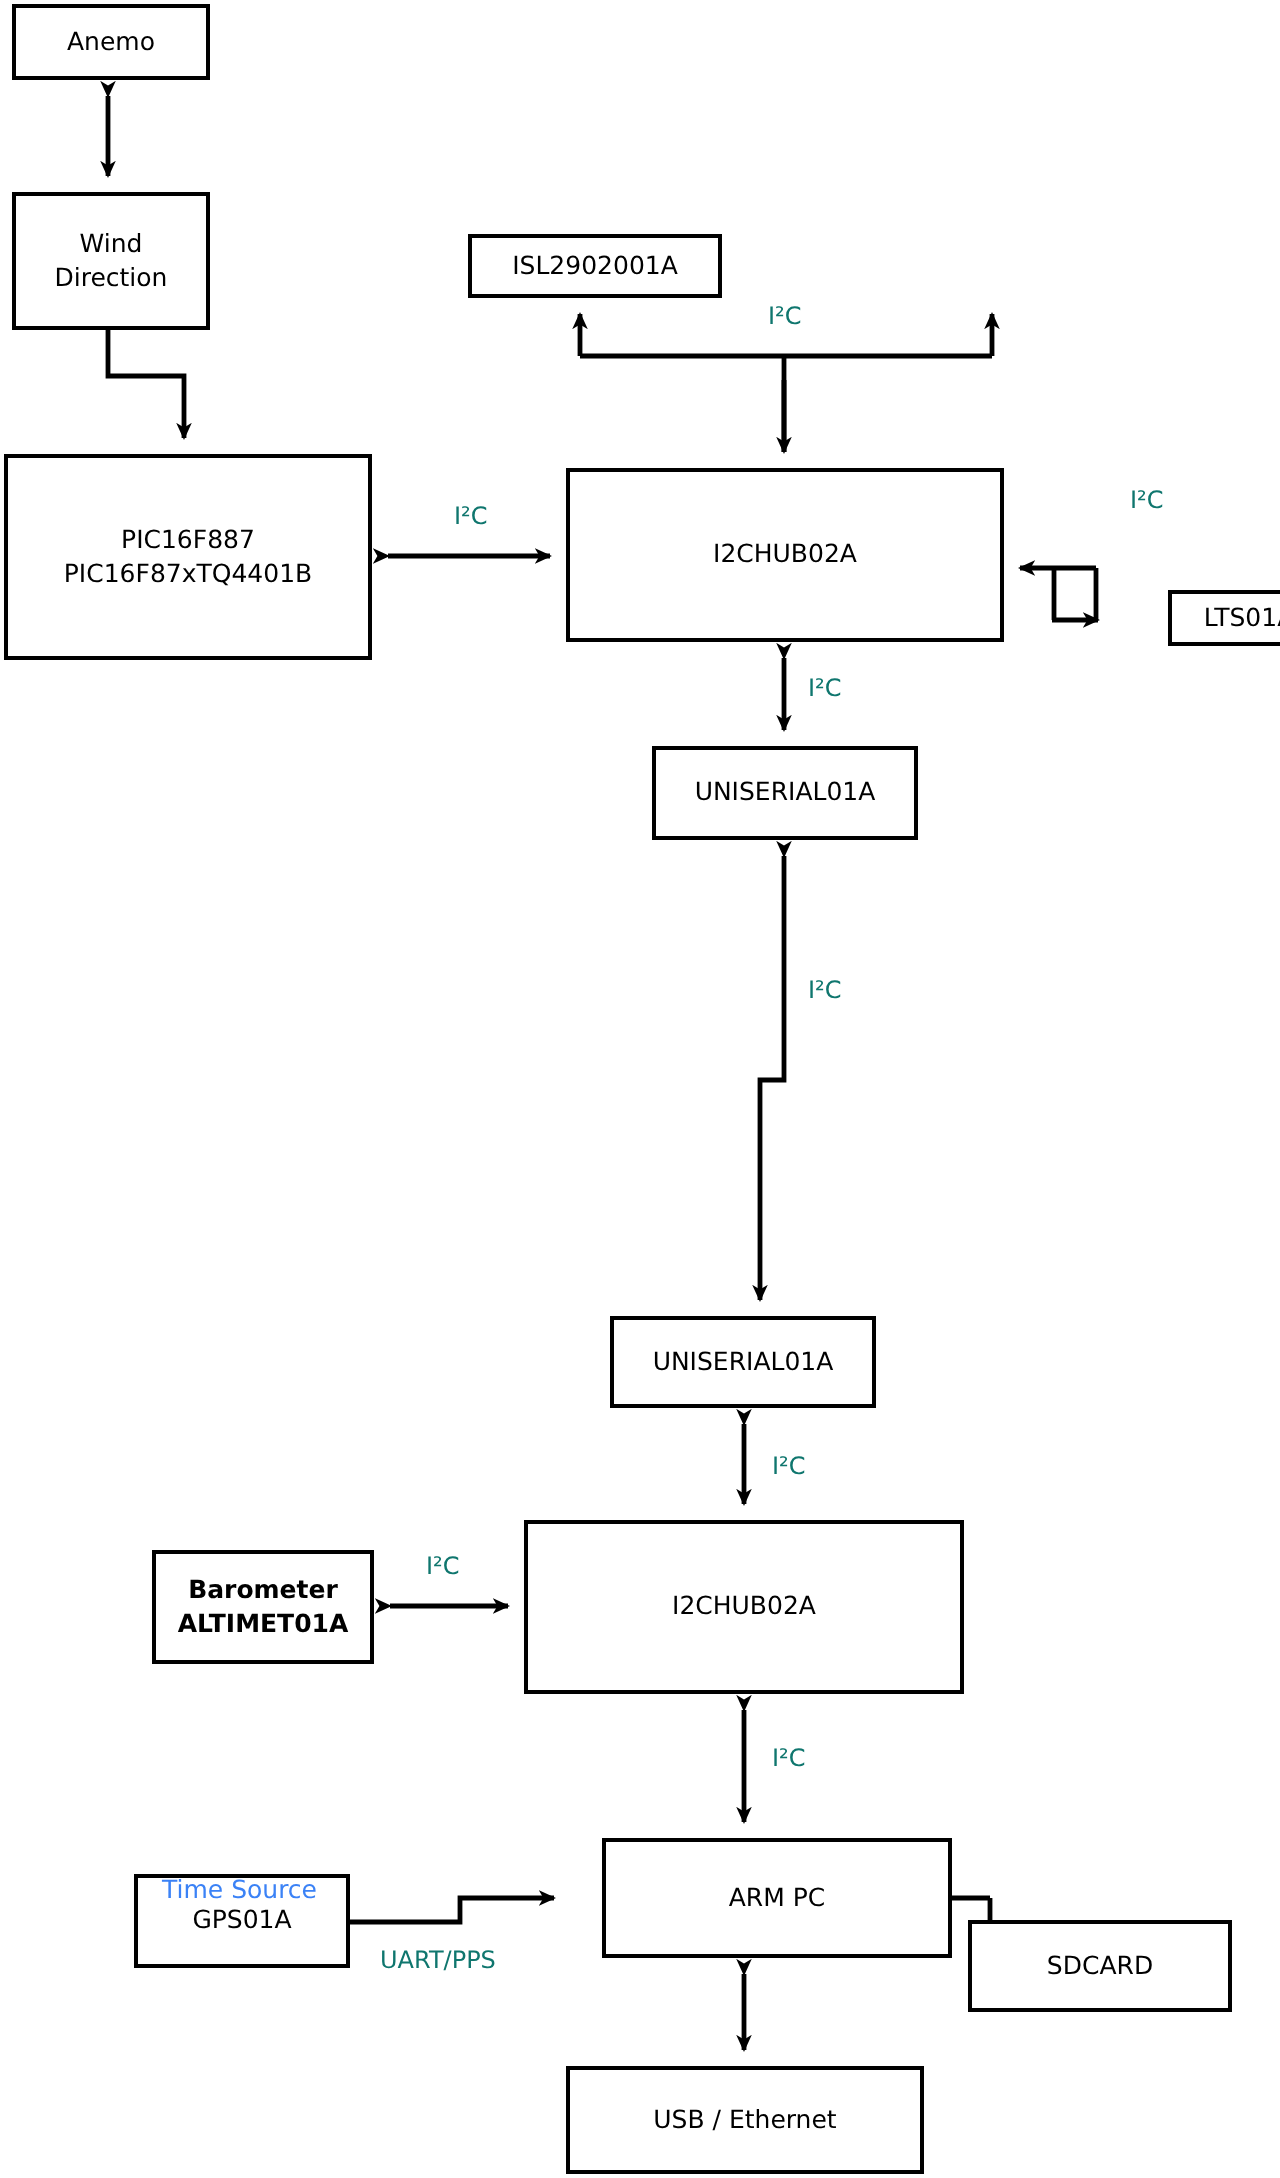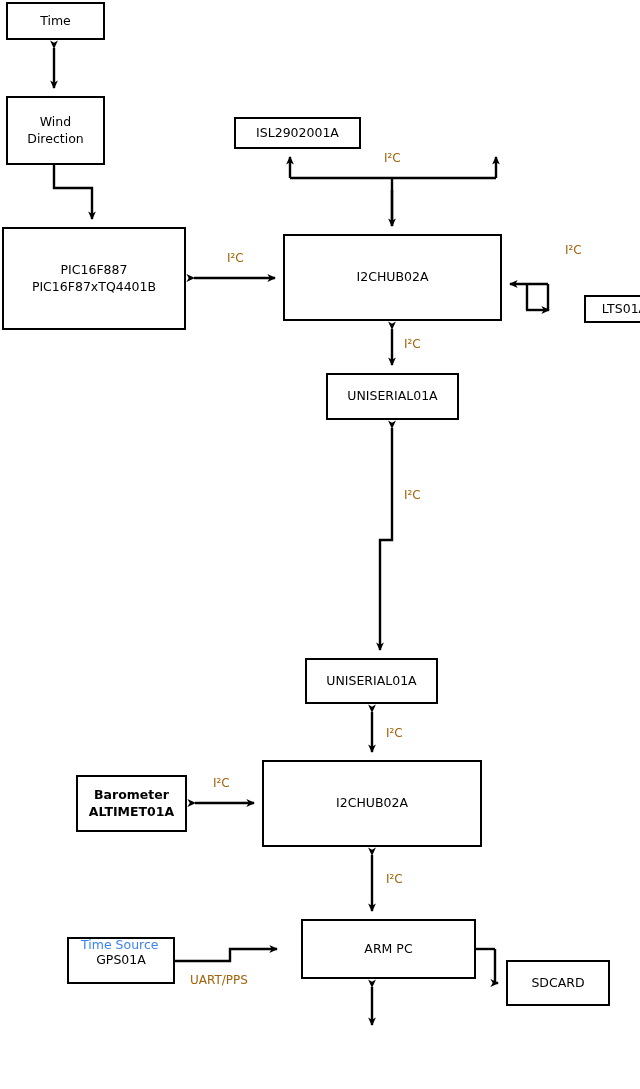--- a/index.html
+++ b/index.html
@@ -40,21 +40,21 @@
     line-height: 1.35;
     z-index: 2;
   }
   .node .node-label {
     display: block;
     white-space: pre-line;
     padding: 0 4px;
   }
   .edge-label {
     position: absolute;
-    color: #a16207;
+    color: #0f766e;
     font-size: 12px;
     line-height: 1;
     white-space: nowrap;
     z-index: 3;
   }
   .free-label {
     position: absolute;
     color: #3b82f6;
     font-size: 12.5px;
     line-height: 1;
@@ -108,21 +108,21 @@
 
       <line x1="495" y1="949" x2="468" y2="949" marker-end="url(#ah)"></line>
       <line x1="495" y1="949" x2="495" y2="983"></line>
       <line x1="495" y1="983" x2="498" y2="983" marker-end="url(#ah)"></line>
 
       <line x1="372" y1="987" x2="372" y2="1025" marker-start="url(#ah)" marker-end="url(#ah)"></line>
     </g>
   </svg>
 
   <div class="node" style="left:6px; top:2px; width:99px; height:38px;">
-    <span class="node-label">Time</span>
+    <span class="node-label">Anemo</span>
   </div>
 
   <div class="node" style="left:6px; top:96px; width:99px; height:69px;">
     <span class="node-label">Wind
 Direction</span>
   </div>
 
   <div class="node" style="left:2px; top:227px; width:184px; height:103px;">
     <span class="node-label">PIC16F887
 PIC16F87xTQ4401B</span>
@@ -159,24 +159,27 @@
   </div>
 
   <div class="node" style="left:67px; top:937px; width:108px; height:47px;">
     <span class="node-label">GPS01A</span>
   </div>
 
   <div class="node" style="left:285px; top:919px; width:175px; height:60px;margin-left:16px;">
     <span class="node-label">ARM PC</span>
   </div>
 
-  <div class="node" style="left:506px; top:960px; width:104px; height:46px;text-align:center;">
+  <div class="node" style="left:484px; top:960px; width:132px; height:46px;text-align:center;">
     <span class="node-label">SDCARD</span>
   </div>
 
+  <div class="node" style="left:283px; top:1033px; width:179px; height:54px;">
+    <span class="node-label">USB / Ethernet</span>
+  </div>
 
   <div class="edge-label" style="left:384px; top:152px;">I²C</div>
 
   <div class="edge-label" style="left:227px; top:252px;">I²C</div>
 
   <div class="edge-label" style="left:565px; top:244px;">I²C</div>
 
   <div class="edge-label" style="left:404px; top:338px;">I²C</div>
 
   <div class="edge-label" style="left:404px; top:489px;">I²C</div>

